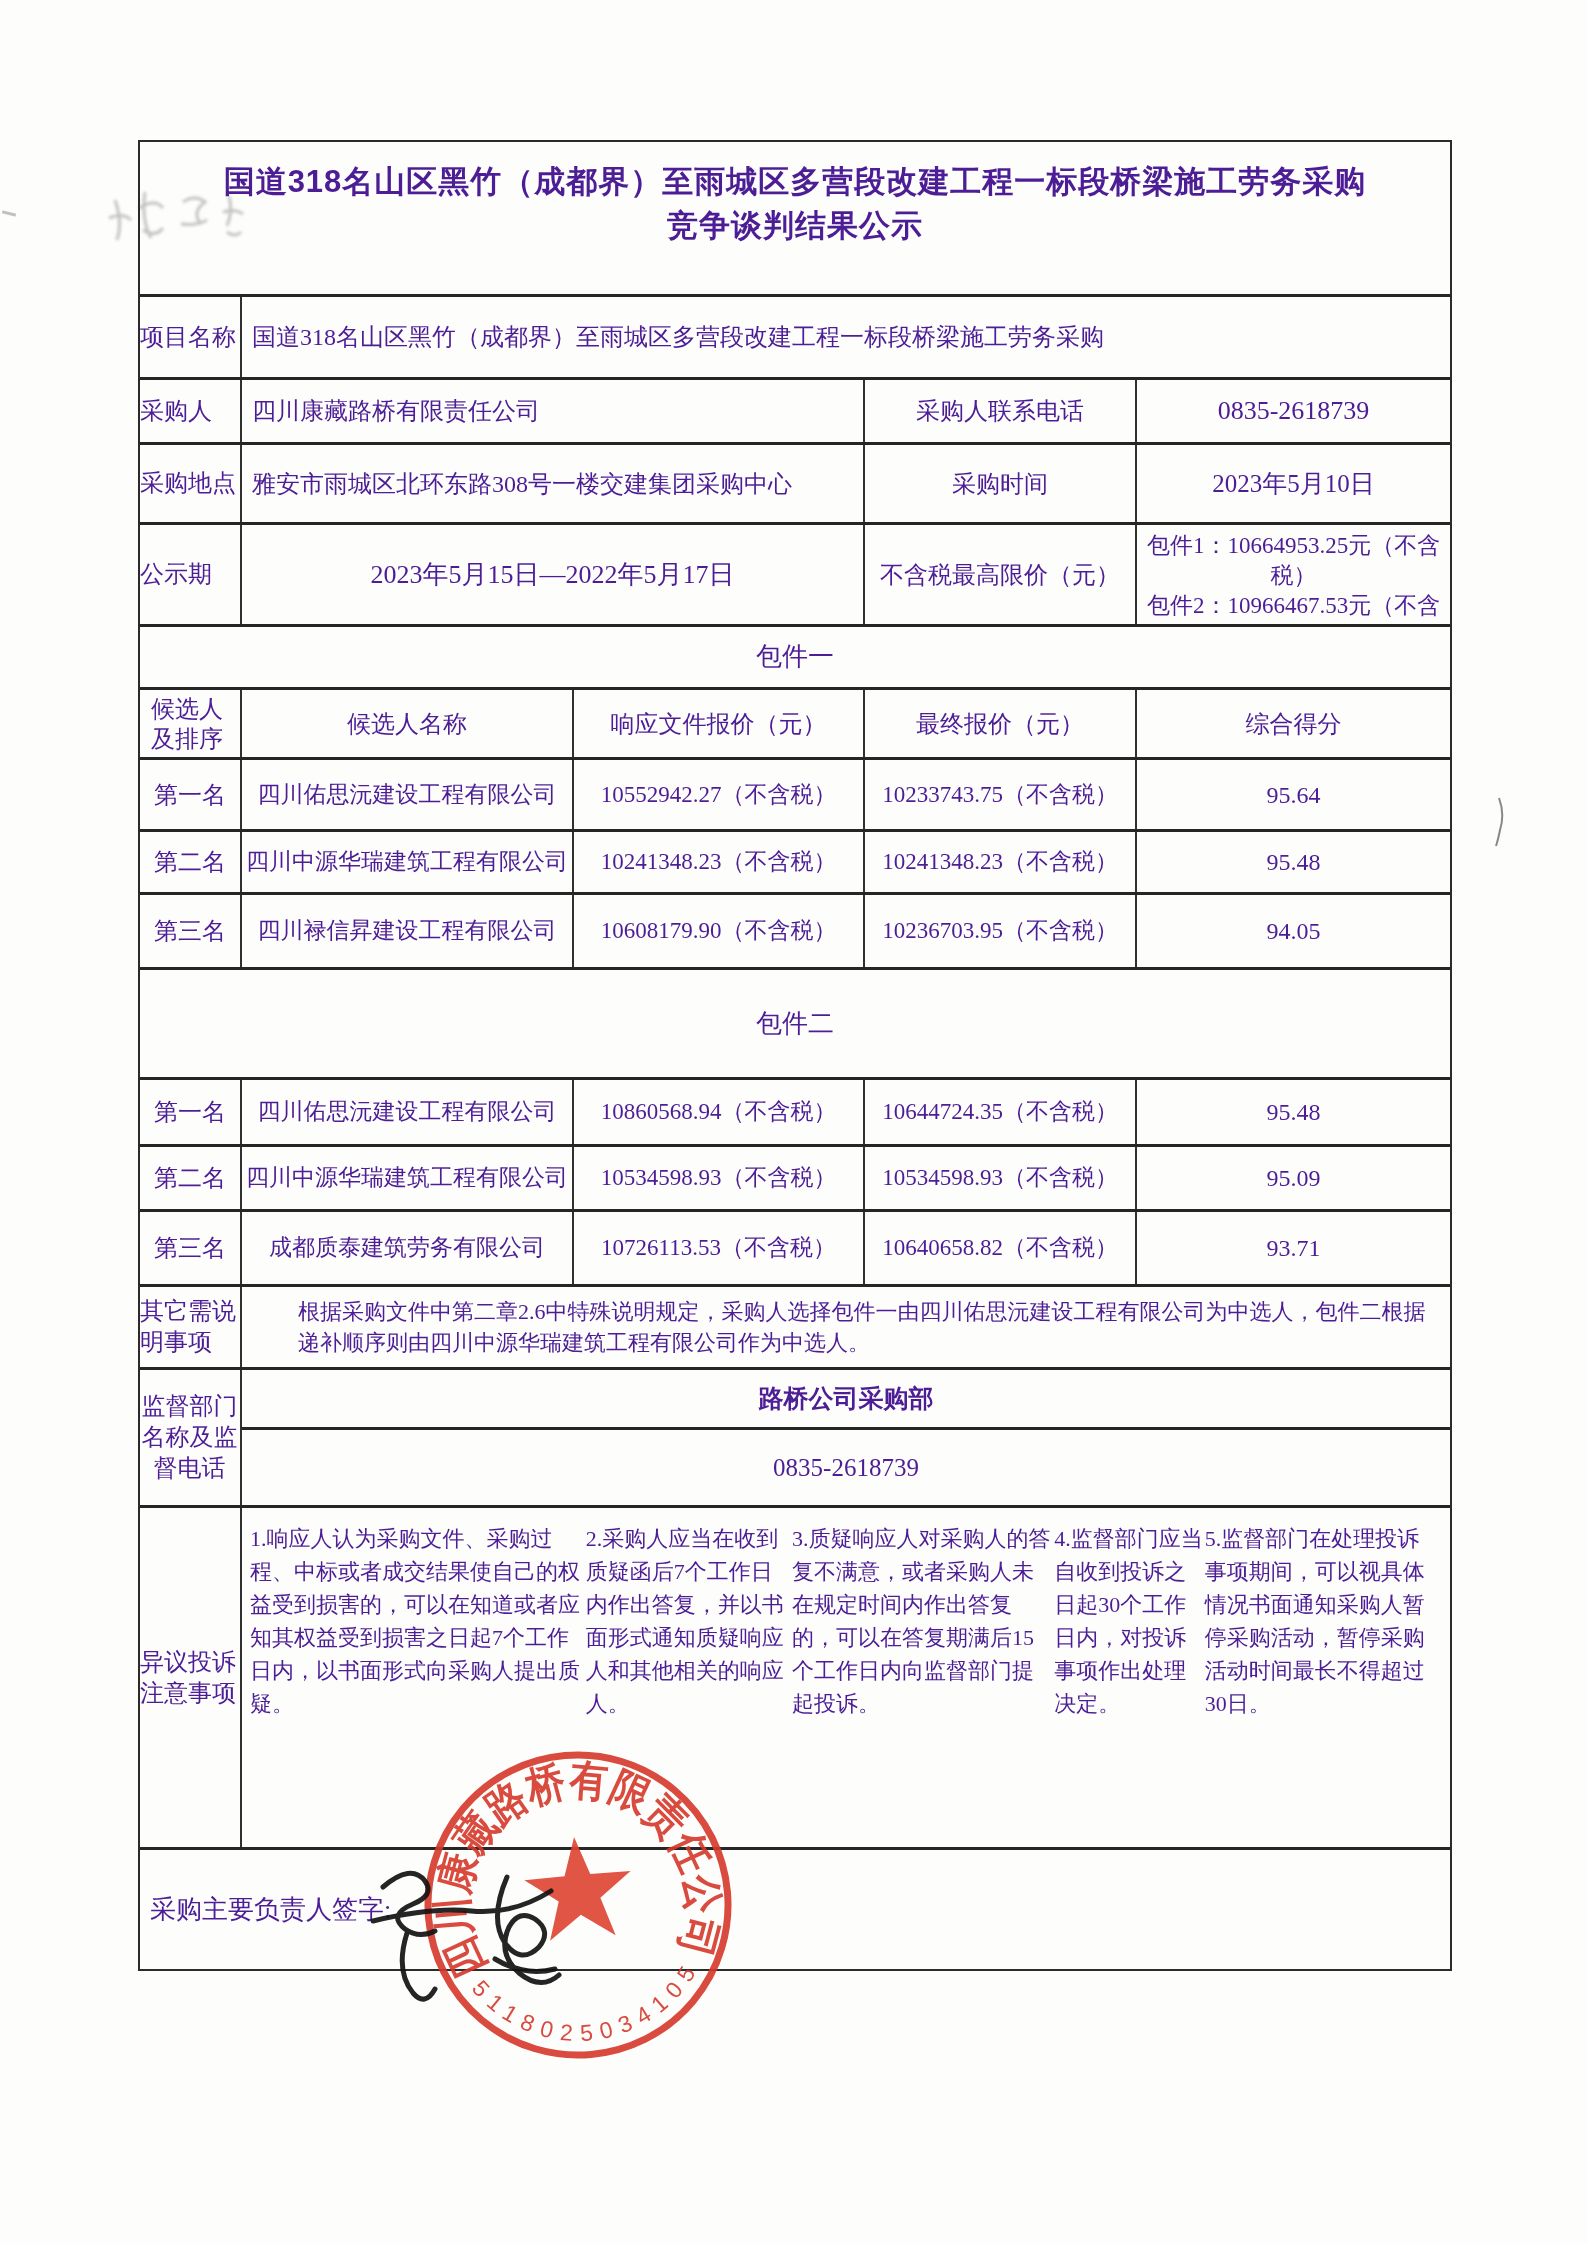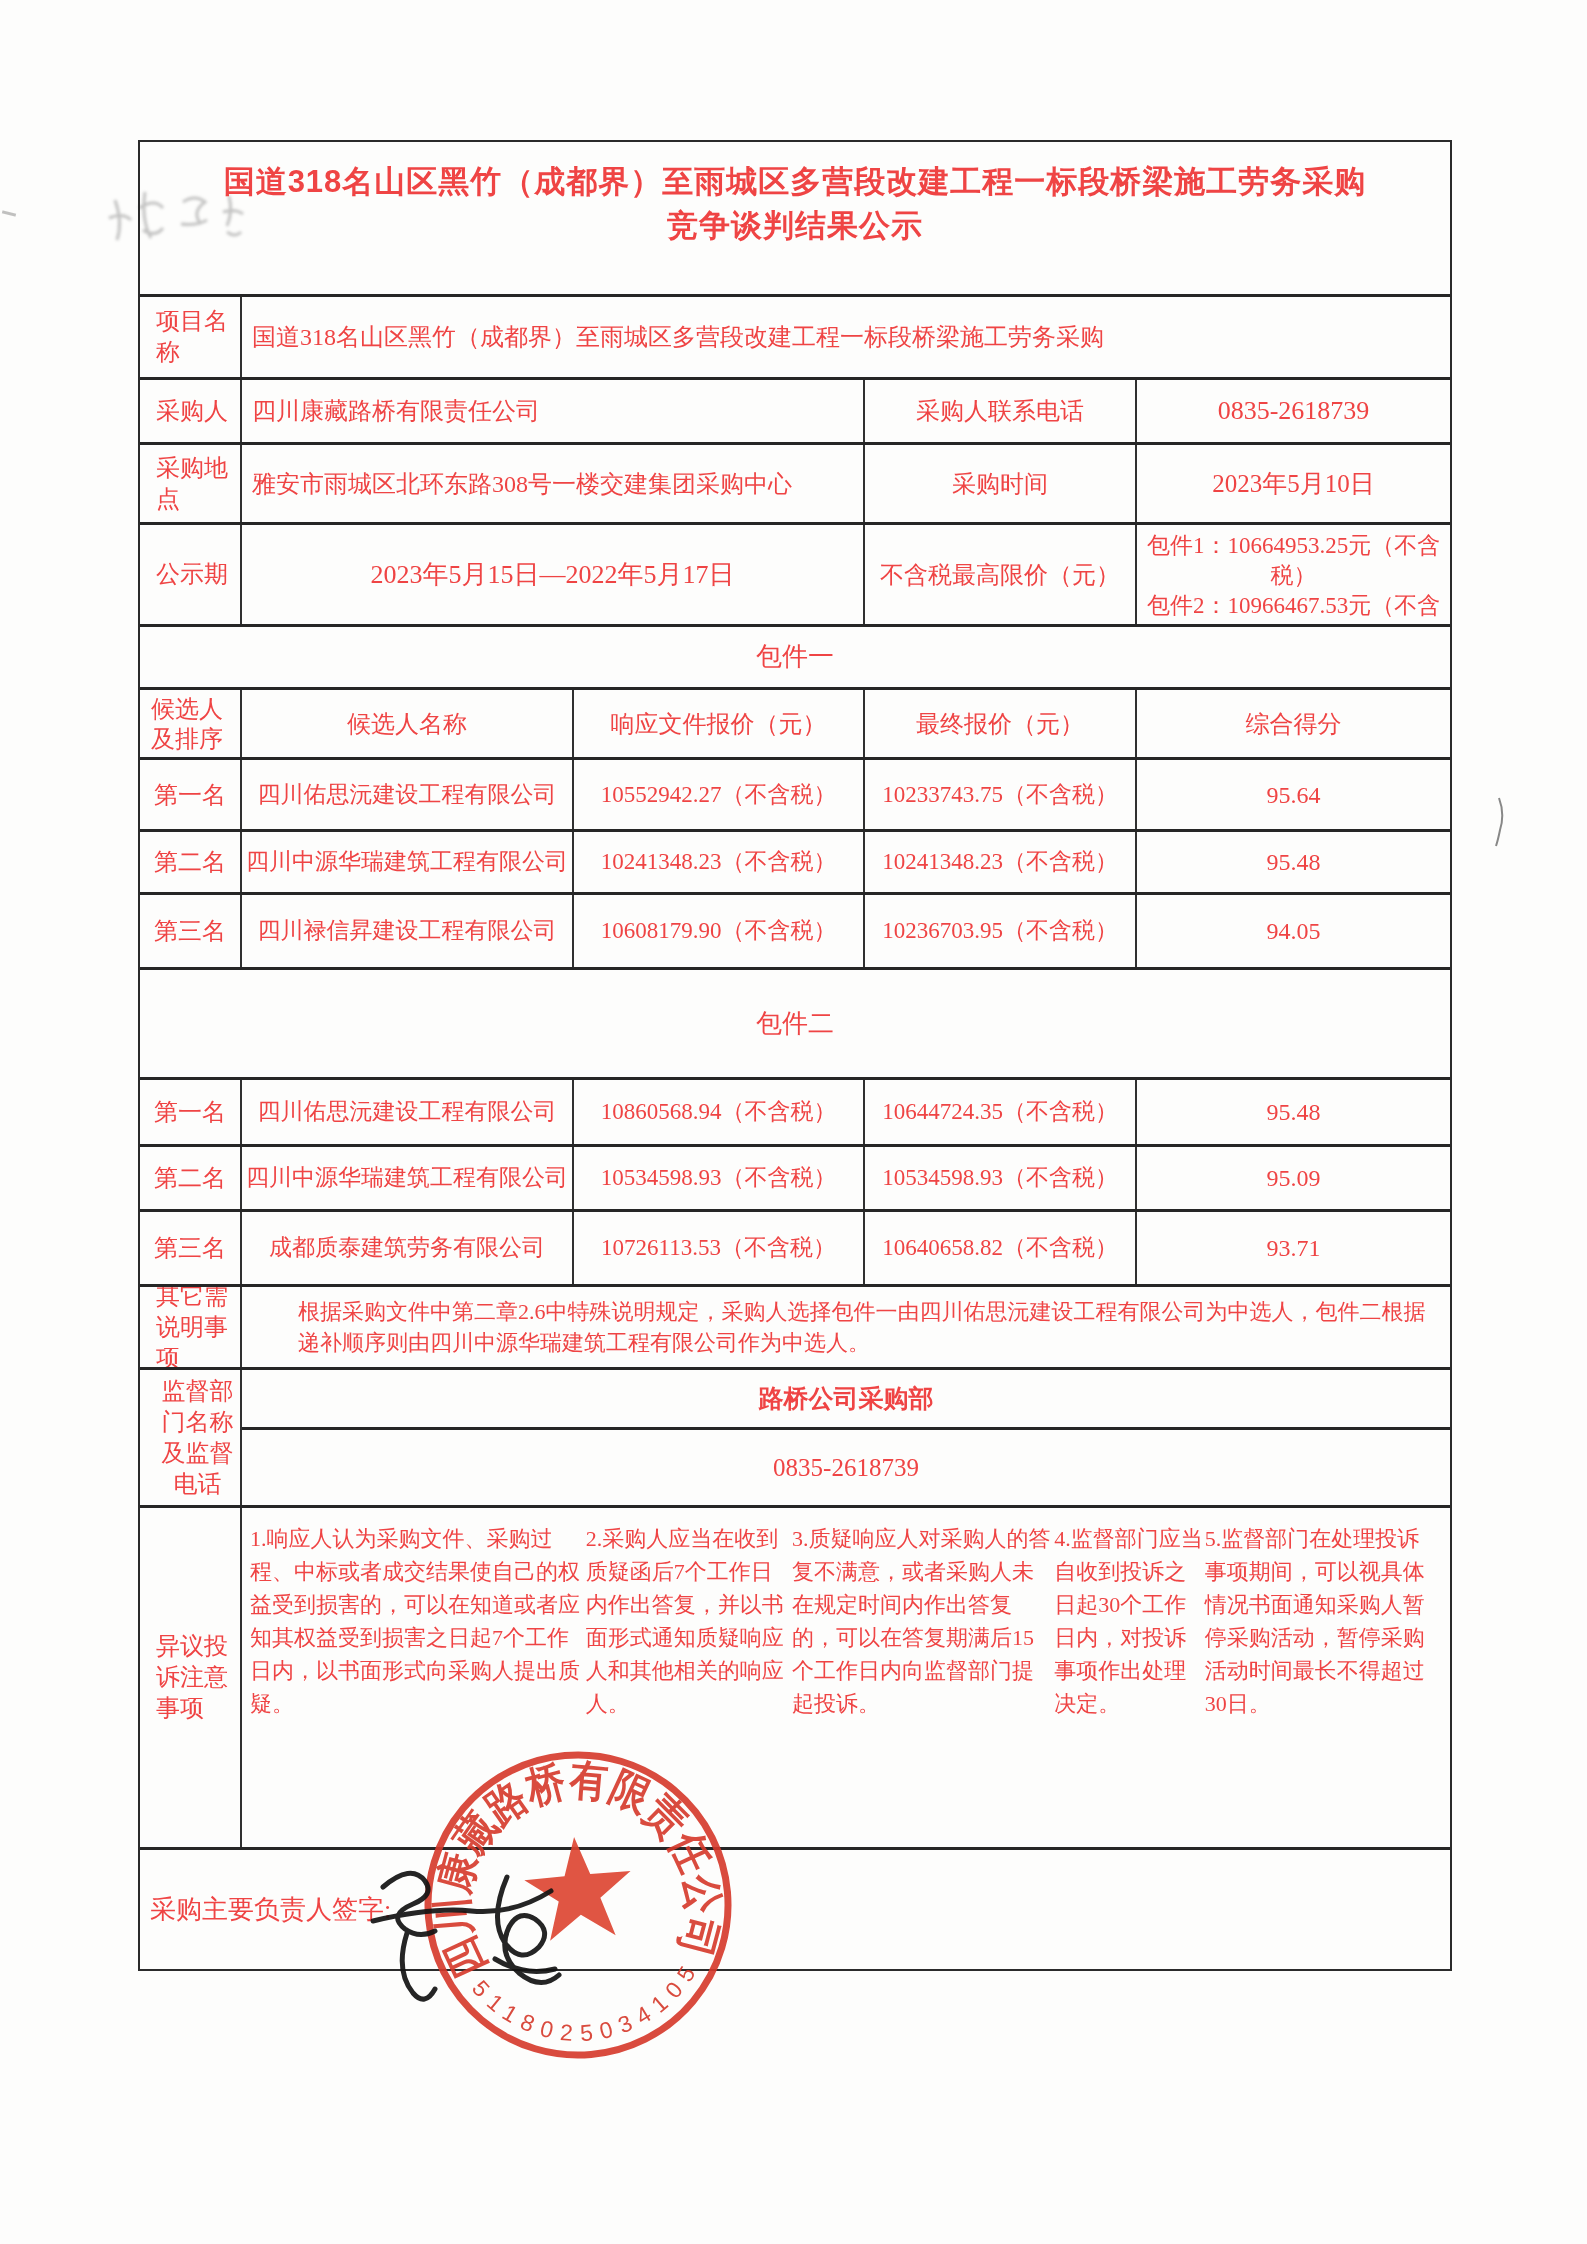--- a/index.html
+++ b/index.html
@@ -1,34 +1,34 @@
 <!DOCTYPE html>
 <html><head>
 <meta charset="utf-8">
 <style>
   html,body{margin:0;padding:0;background:#ffffff;}
   #page{
     position:relative;width:1587px;height:2244px;background:#fdfdfc;
-    font-family:"Liberation Serif","DejaVu Serif",serif;color:#ef4444;overflow:hidden;
+    font-family:"Liberation Serif","DejaVu Serif",serif;color:#4c1d95;overflow:hidden;
   }
   .doc-table{
     position:absolute;left:138px;top:140px;width:1314px;
     border:2px solid #2b2b2b;box-sizing:border-box;background:transparent;
   }
   .row{display:flex;border-bottom:3px solid #262626;box-sizing:border-box;}
   .row.no-bb{border-bottom:none;}
   .c{
     display:flex;align-items:center;justify-content:center;text-align:center;
     border-right:2px solid #303030;box-sizing:border-box;
     font-size:24px;line-height:30px;padding:2px 4px;overflow:hidden;
   }
   .c:last-child{border-right:none;}
   .c.left{justify-content:flex-start;text-align:left;padding-left:10px;}
   .c.no-br{border-right:none;}
-  .w-label{width:102px;flex:0 0 102px;font-size:24px;padding:2px 1px 2px 16px;justify-content:flex-start;text-align:left;line-height:31px;}
+  .w-label{width:102px;flex:0 0 102px;font-size:24px;padding:2px 1px 2px 0;justify-content:flex-start;text-align:left;line-height:31px;}
   .w-value{width:623px;flex:0 0 623px;}
   .w-attr{width:272px;flex:0 0 272px;}
   .w-val2{flex:1;}
   .w-name{width:332px;flex:0 0 332px;font-size:23px;}
   .w-price{width:291px;flex:0 0 291px;font-size:23px;}
   .w-rank{width:102px;flex:0 0 102px;justify-content:center;text-align:center;}
   .title-block{
     height:155px;flex-direction:column;justify-content:center;align-items:center;
     font-family:"Liberation Sans","DejaVu Sans",sans-serif;
     font-weight:bold;font-size:31px;line-height:44px;padding-bottom:28px;letter-spacing:1px;

